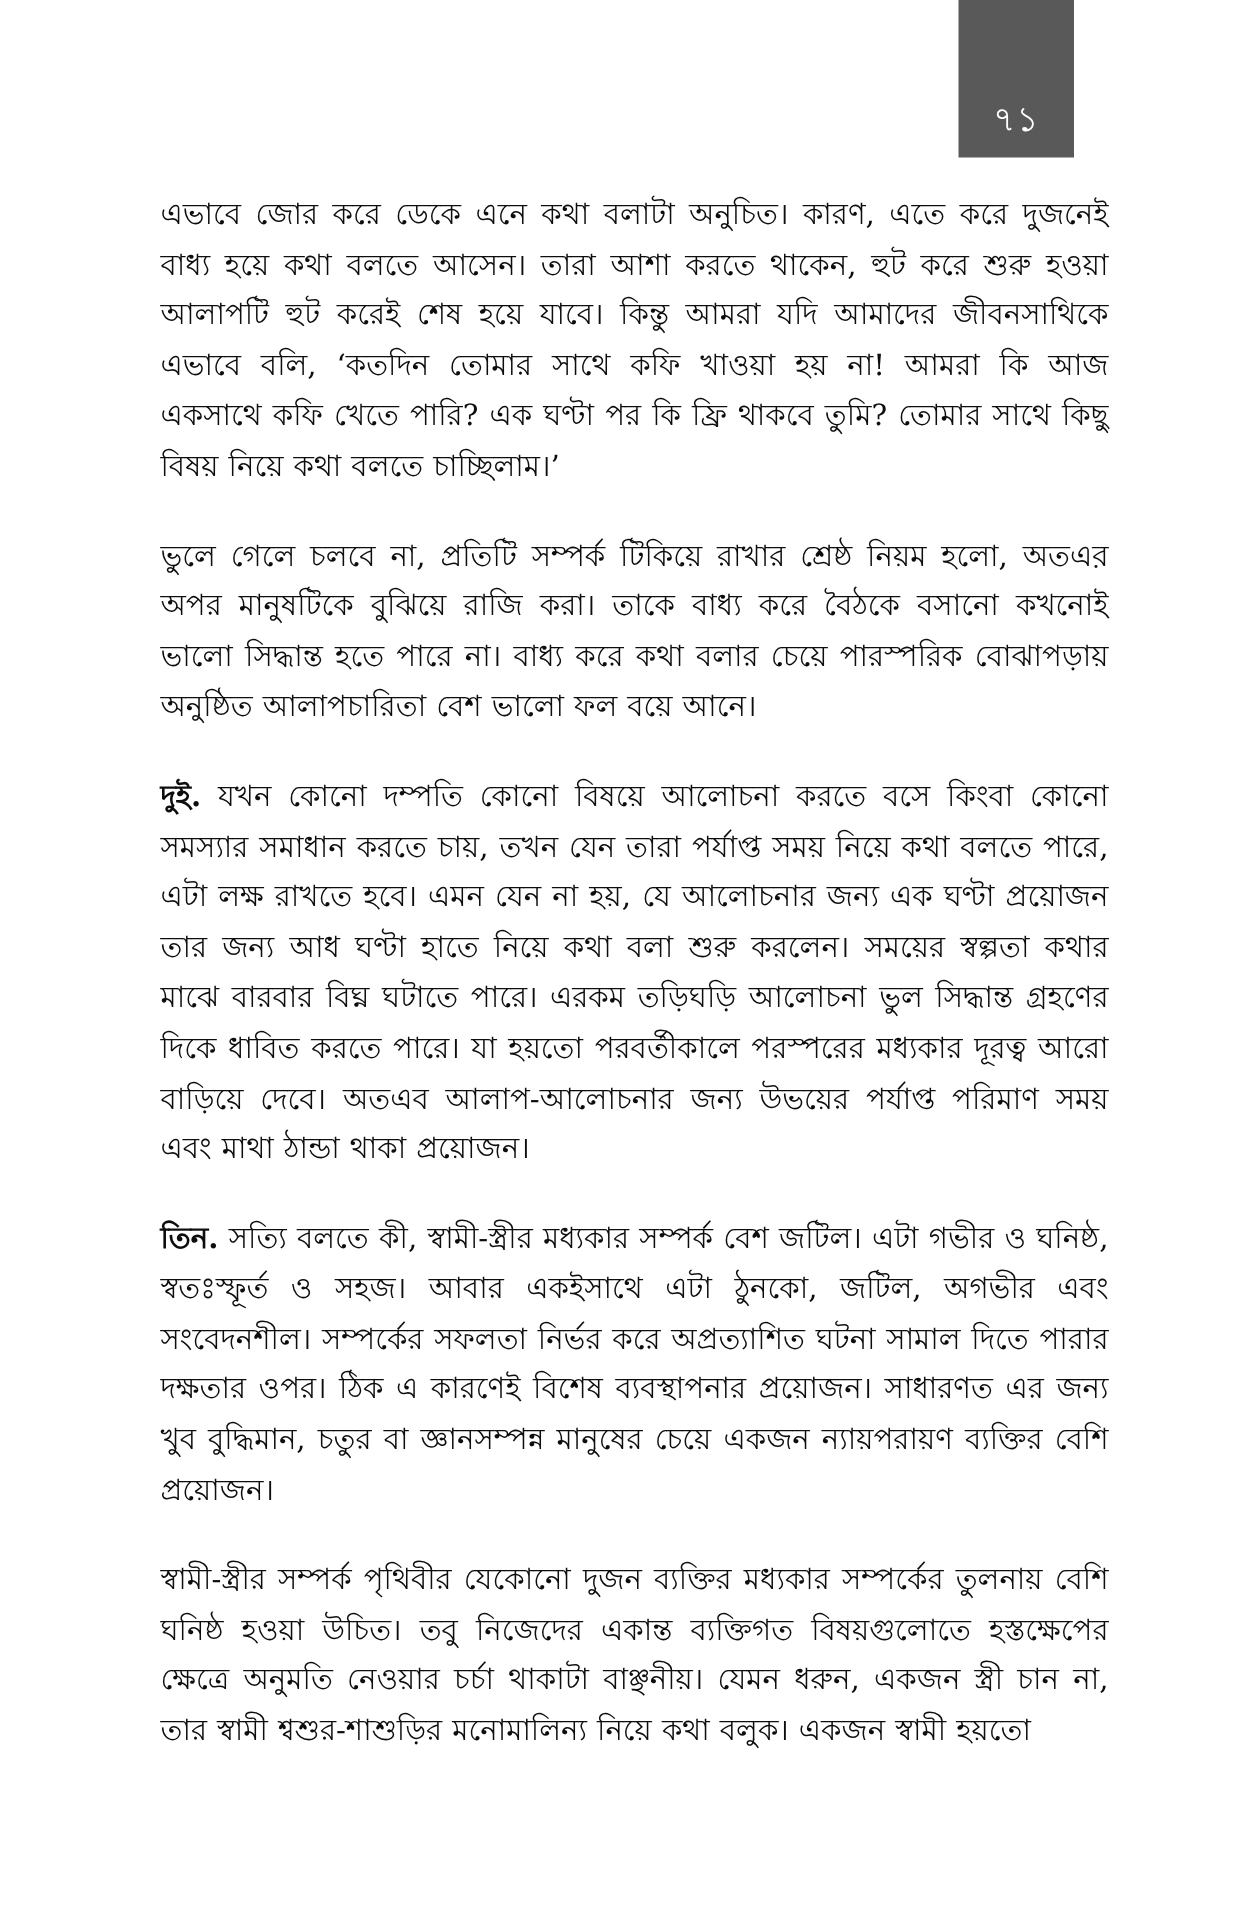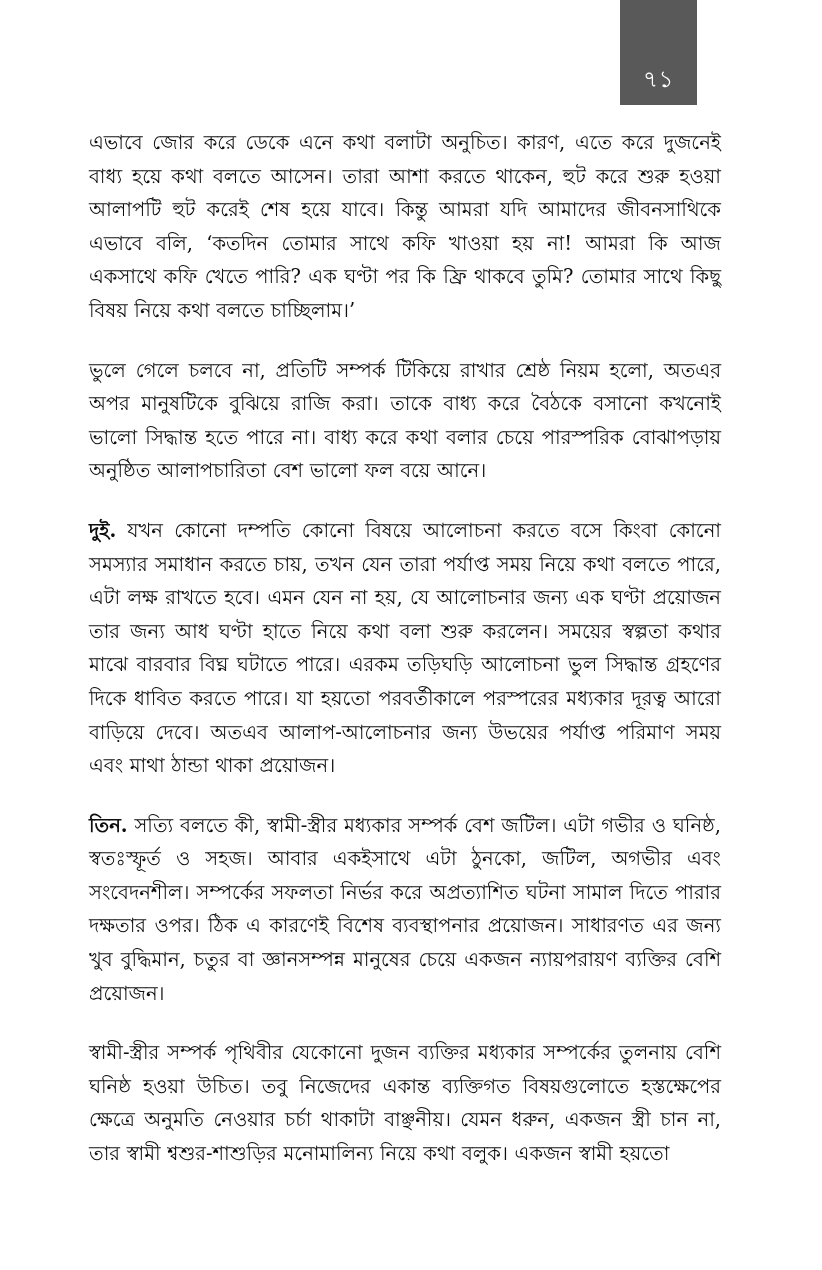--- a/index.html
+++ b/index.html
@@ -19,21 +19,21 @@
     height: 1270px;
     background: #ffffff;
     overflow: hidden;
     box-sizing: border-box;
   }
 
   
   .page-number-block {
     position: absolute;
     top: 0;
-    left: 620px;
+    left: 639px;
     width: 77px;
     height: 105px;
     background: #595959;
     display: flex;
     align-items: flex-end;
     justify-content: center;
     padding-bottom: 14px;
     box-sizing: border-box;
   }
   .page-number-block .page-number {
@@ -56,21 +56,21 @@
     font-size: 20px;
     color: #4a4a4a;
     letter-spacing: 0.6px;
     white-space: nowrap;
   }
 
   
   .content {
     position: absolute;
     top: 126px;
-    left: 89px;
+    left: 107px;
     width: 632px;
   }
 
   .para {
     margin: 0 0 26px 0;
     font-family: "DejaVu Serif", "Liberation Serif", serif;
     font-size: 19.5px;
     line-height: 33.6px;
     text-align: justify;
     text-justify: inter-word;

